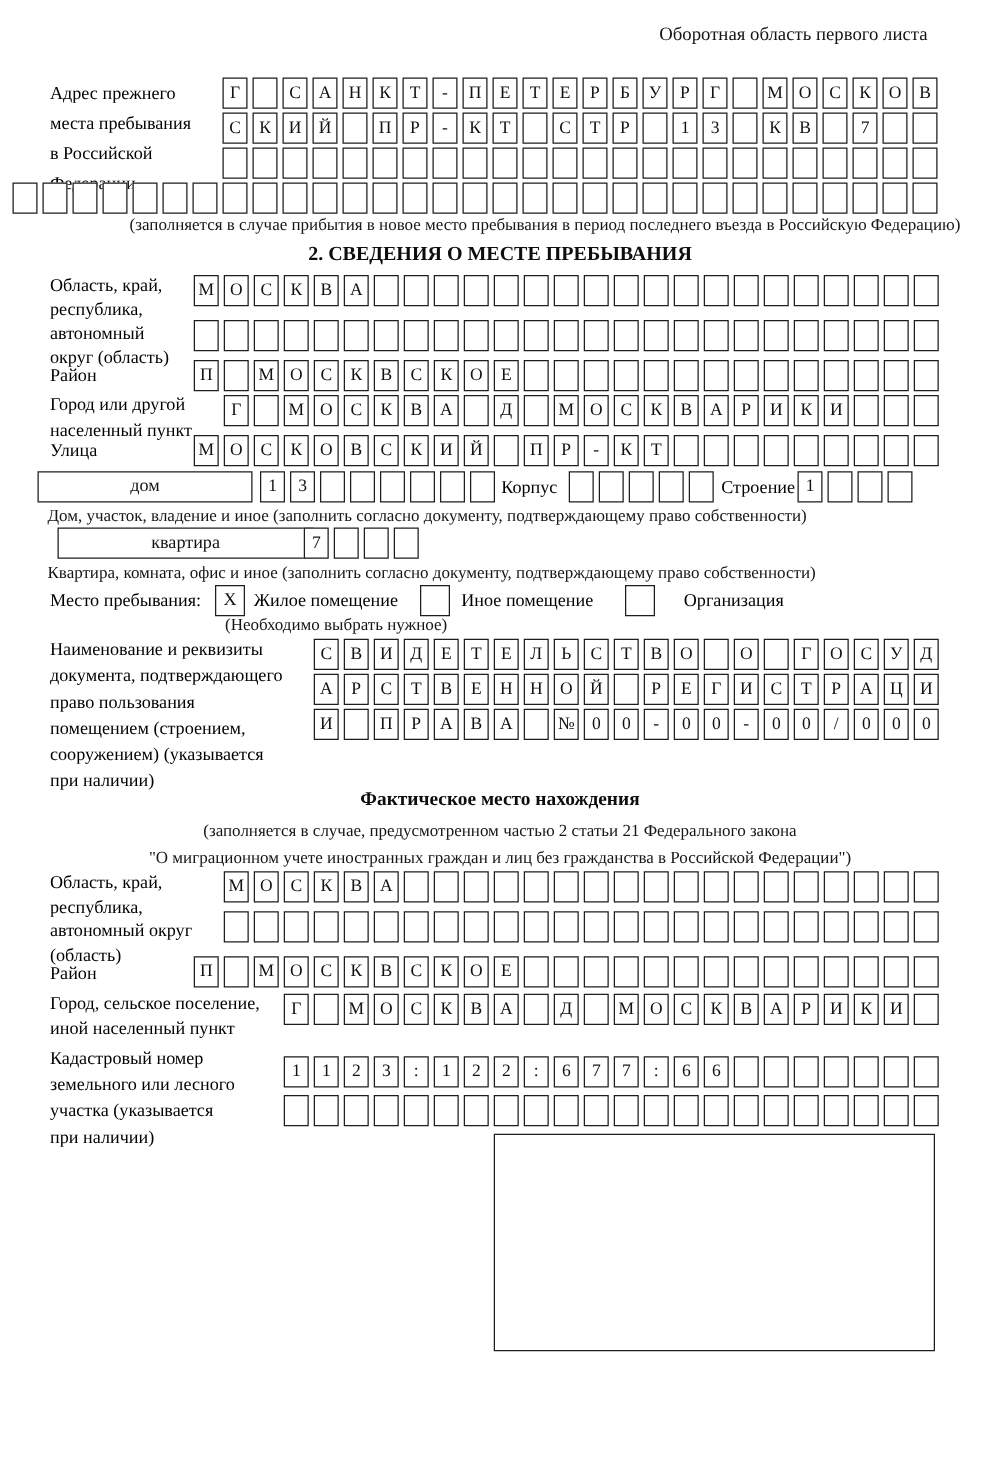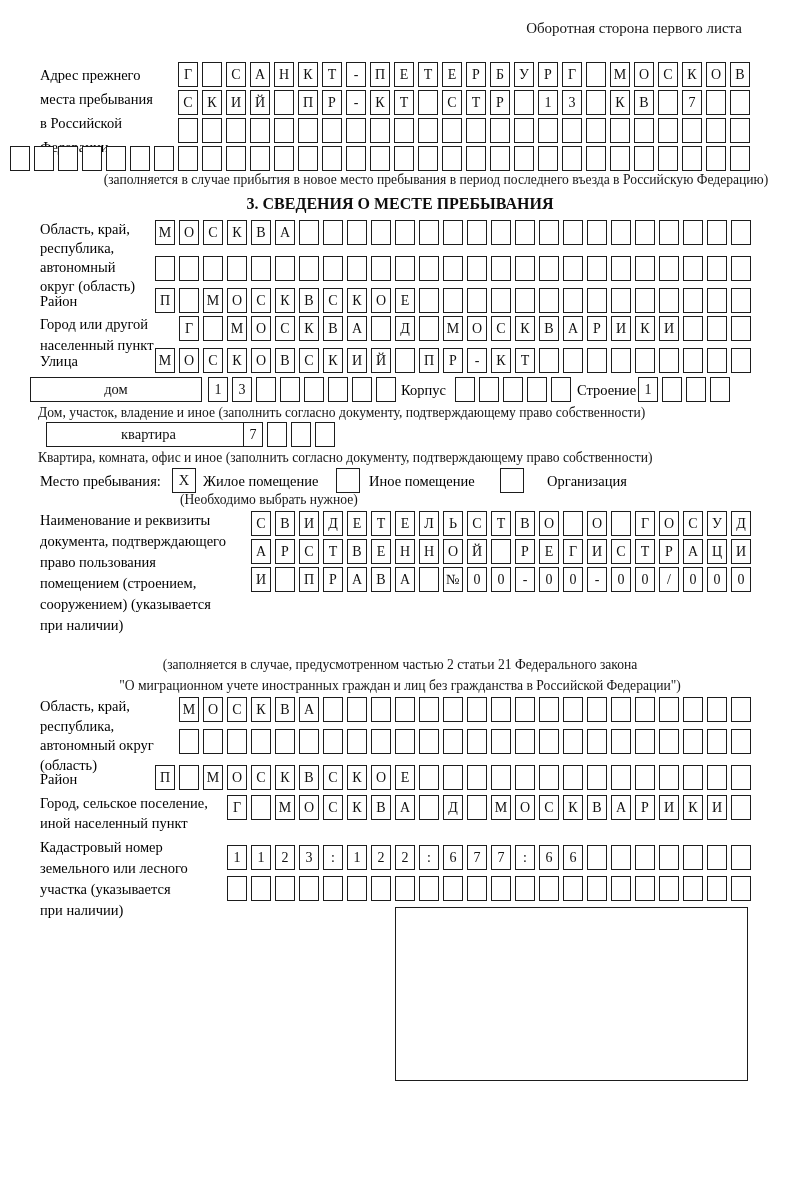--- a/index.html
+++ b/index.html
@@ -17,21 +17,21 @@
   .checkbox{position:absolute;width:24px;height:25px;border:1.7px solid #1d1d1d;box-sizing:border-box;
         display:flex;align-items:center;justify-content:center;font-size:14.5px;background:#fff;}
   .stampbox{position:absolute;border:1.8px solid #1d1d1d;box-sizing:border-box;background:#fff;}
   .multiline{white-space:pre-line;}
 </style>
 </head>
 <body>
 
 <div class="page">
 
-  <div class="note" style="top:20px;right:58px;font-size:15px;">Оборотная сторона первого листа</div>
+  <div class="note" style="top:20px;right:58px;font-size:15px;">Оборотная область первого листа</div>
 
   <div class="label" style="left:40px;top:63px;line-height:24px;">Адрес прежнего
 места пребывания
 в Российской
 Федерации</div>
   <div class="cellrow" style="left:178px;top:62px;">
       <div class="cell">Г</div>
       <div class="cell"></div>
       <div class="cell">С</div>
       <div class="cell">А</div>
@@ -136,21 +136,21 @@
       <div class="cell"></div>
       <div class="cell"></div>
       <div class="cell"></div>
       <div class="cell"></div>
       <div class="cell"></div>
       <div class="cell"></div>
       <div class="cell"></div>
     </div>
   <div class="note center" style="top:172px;padding-left:36px;">(заполняется в случае прибытия в новое место пребывания в период последнего въезда в Российскую Федерацию)</div>
 
-  <div class="title center" style="top:195px;">3. СВЕДЕНИЯ О МЕСТЕ ПРЕБЫВАНИЯ</div>
+  <div class="title center" style="top:195px;">2. СВЕДЕНИЯ О МЕСТЕ ПРЕБЫВАНИЯ</div>
 
   <div class="label" style="left:40px;top:220px;line-height:19px;">Область, край,
 республика,
 автономный
 округ (область)</div>
   <div class="cellrow" style="left:155px;top:220px;">
       <div class="cell">М</div>
       <div class="cell">О</div>
       <div class="cell">С</div>
       <div class="cell">К</div>
@@ -406,20 +406,21 @@
       <div class="cell">0</div>
       <div class="cell">-</div>
       <div class="cell">0</div>
       <div class="cell">0</div>
       <div class="cell">/</div>
       <div class="cell">0</div>
       <div class="cell">0</div>
       <div class="cell">0</div>
     </div>
 
+  <div class="title center" style="top:631px;font-size:15.5px;">Фактическое место нахождения</div>
   <div class="note center" style="top:657px;">(заполняется в случае, предусмотренном частью 2 статьи 21 Федерального закона</div>
   <div class="note center" style="top:678px;">"О миграционном учете иностранных граждан и лиц без гражданства в Российской Федерации")</div>
 
   <div class="label" style="left:40px;top:697px;line-height:19.5px;">Область, край,
 республика,
 автономный округ
 (область)</div>
   <div class="cellrow" style="left:179px;top:697px;">
       <div class="cell">М</div>
       <div class="cell">О</div>

